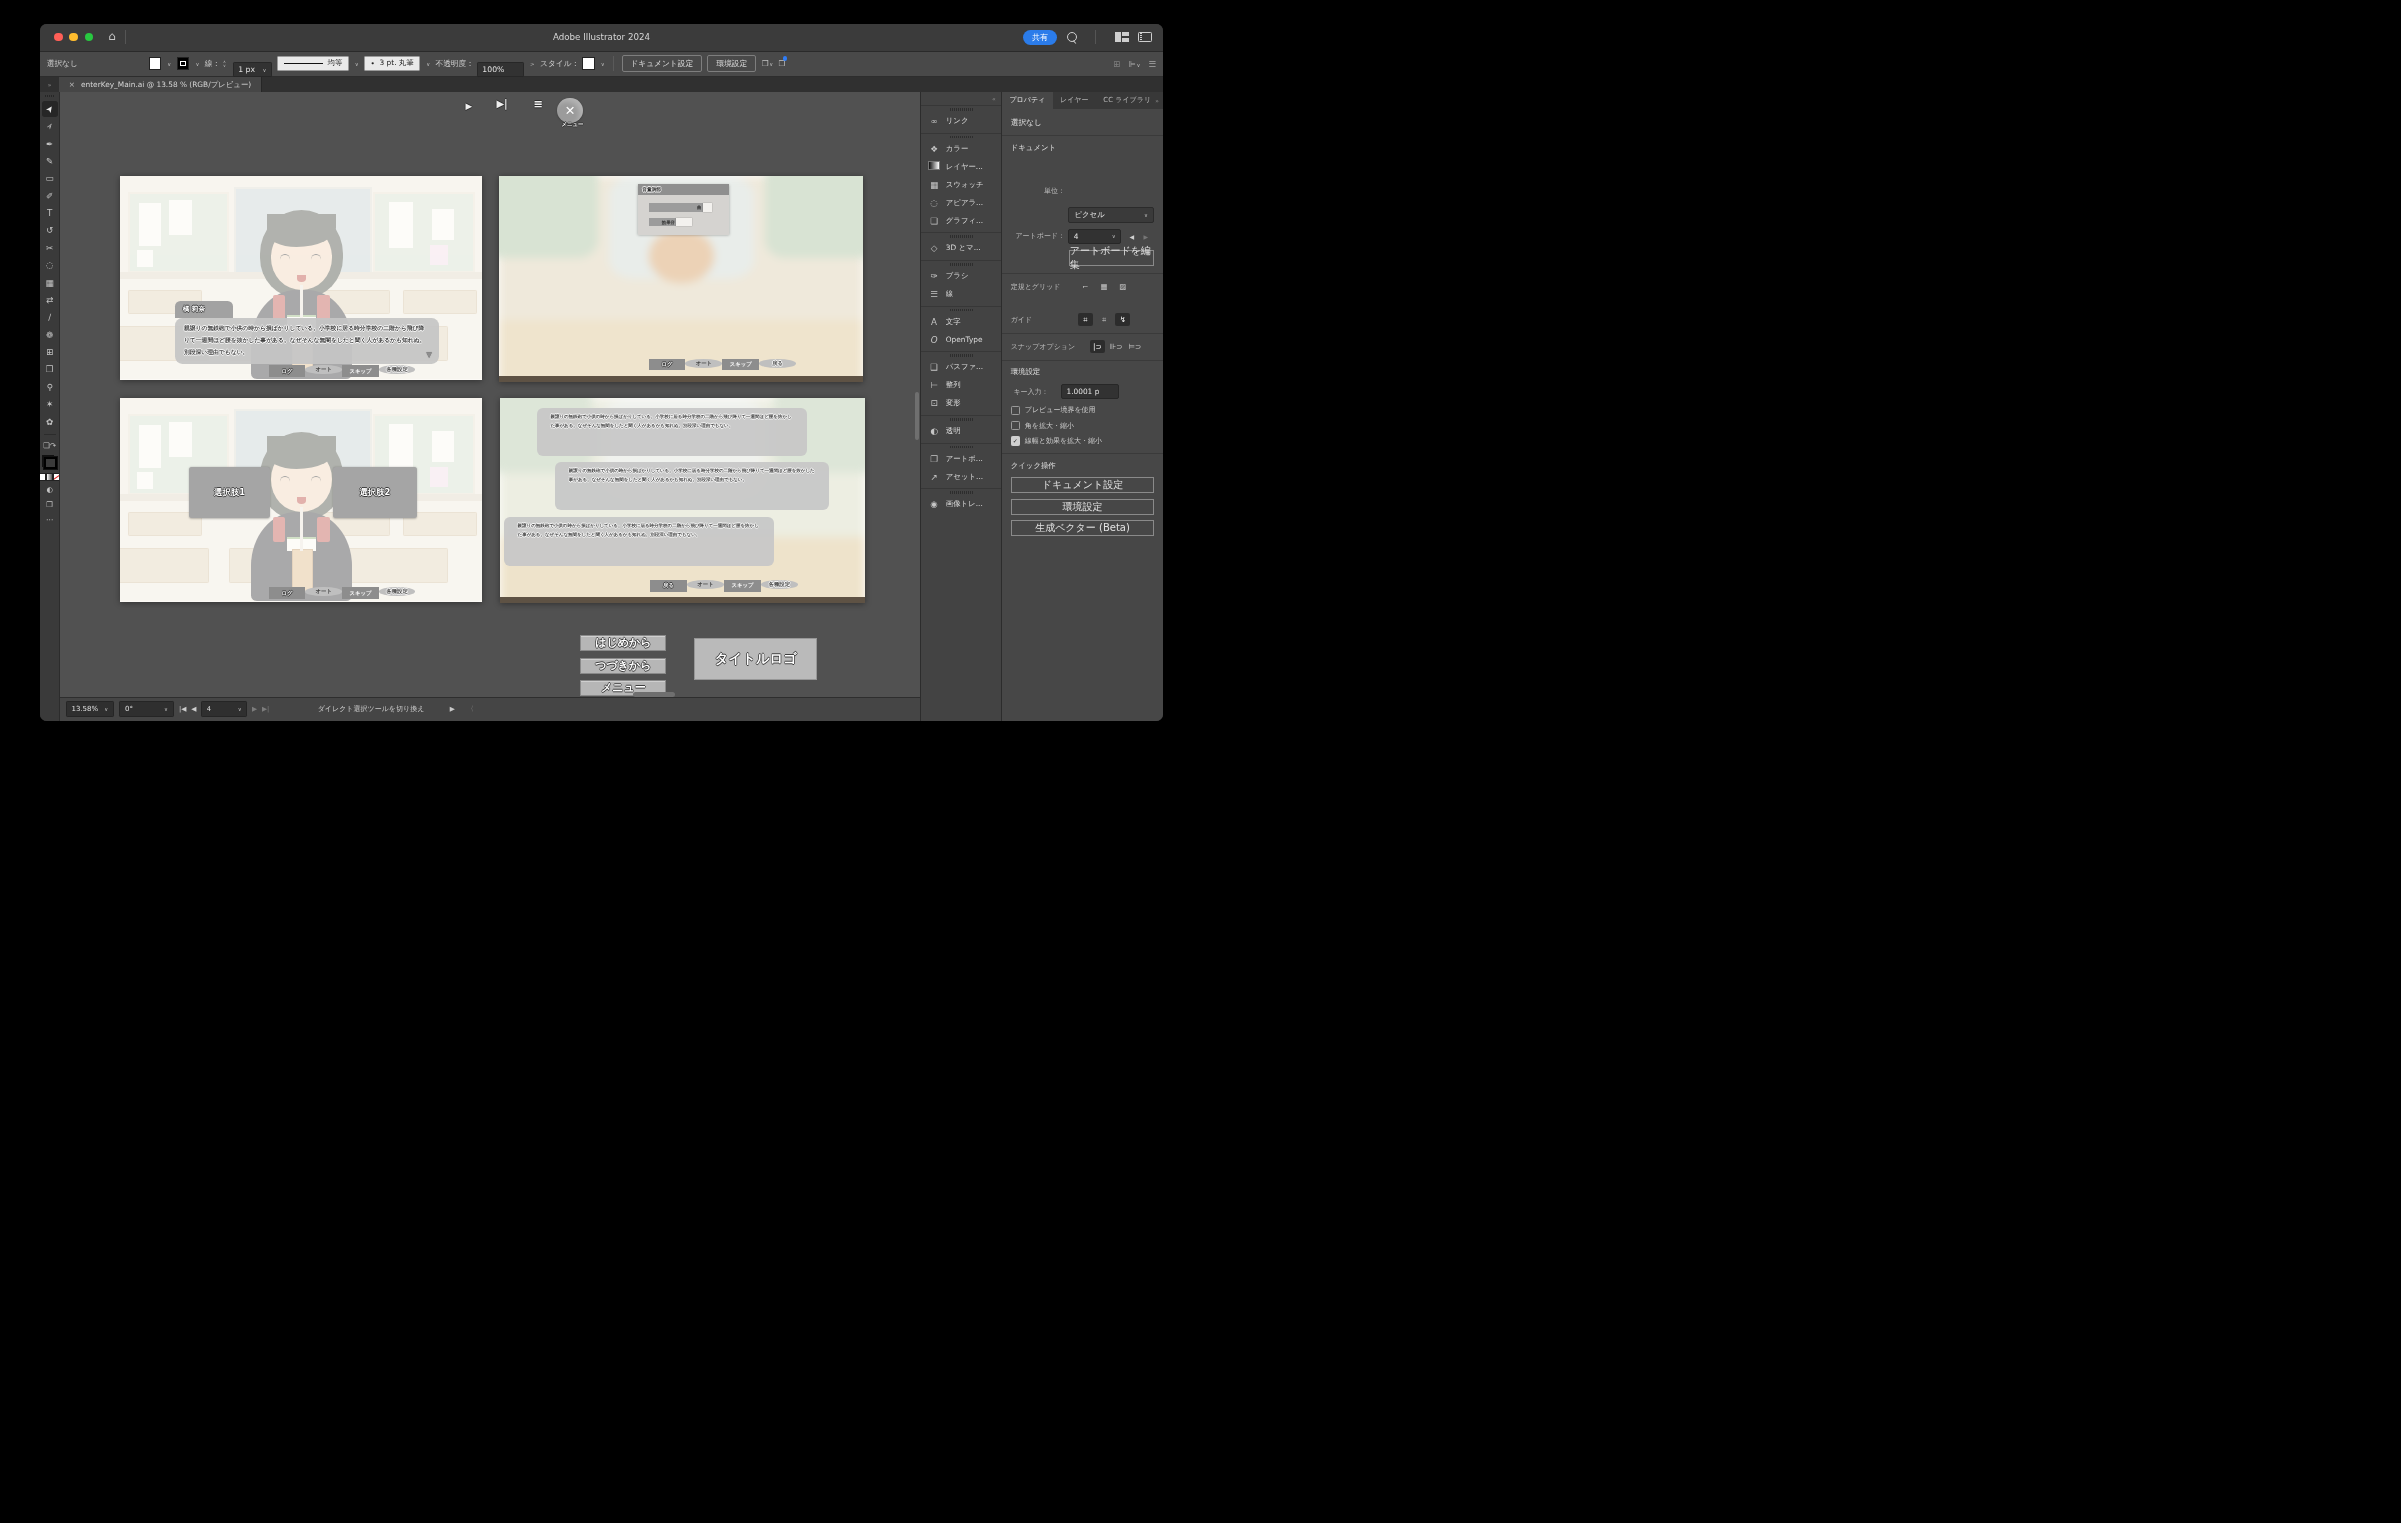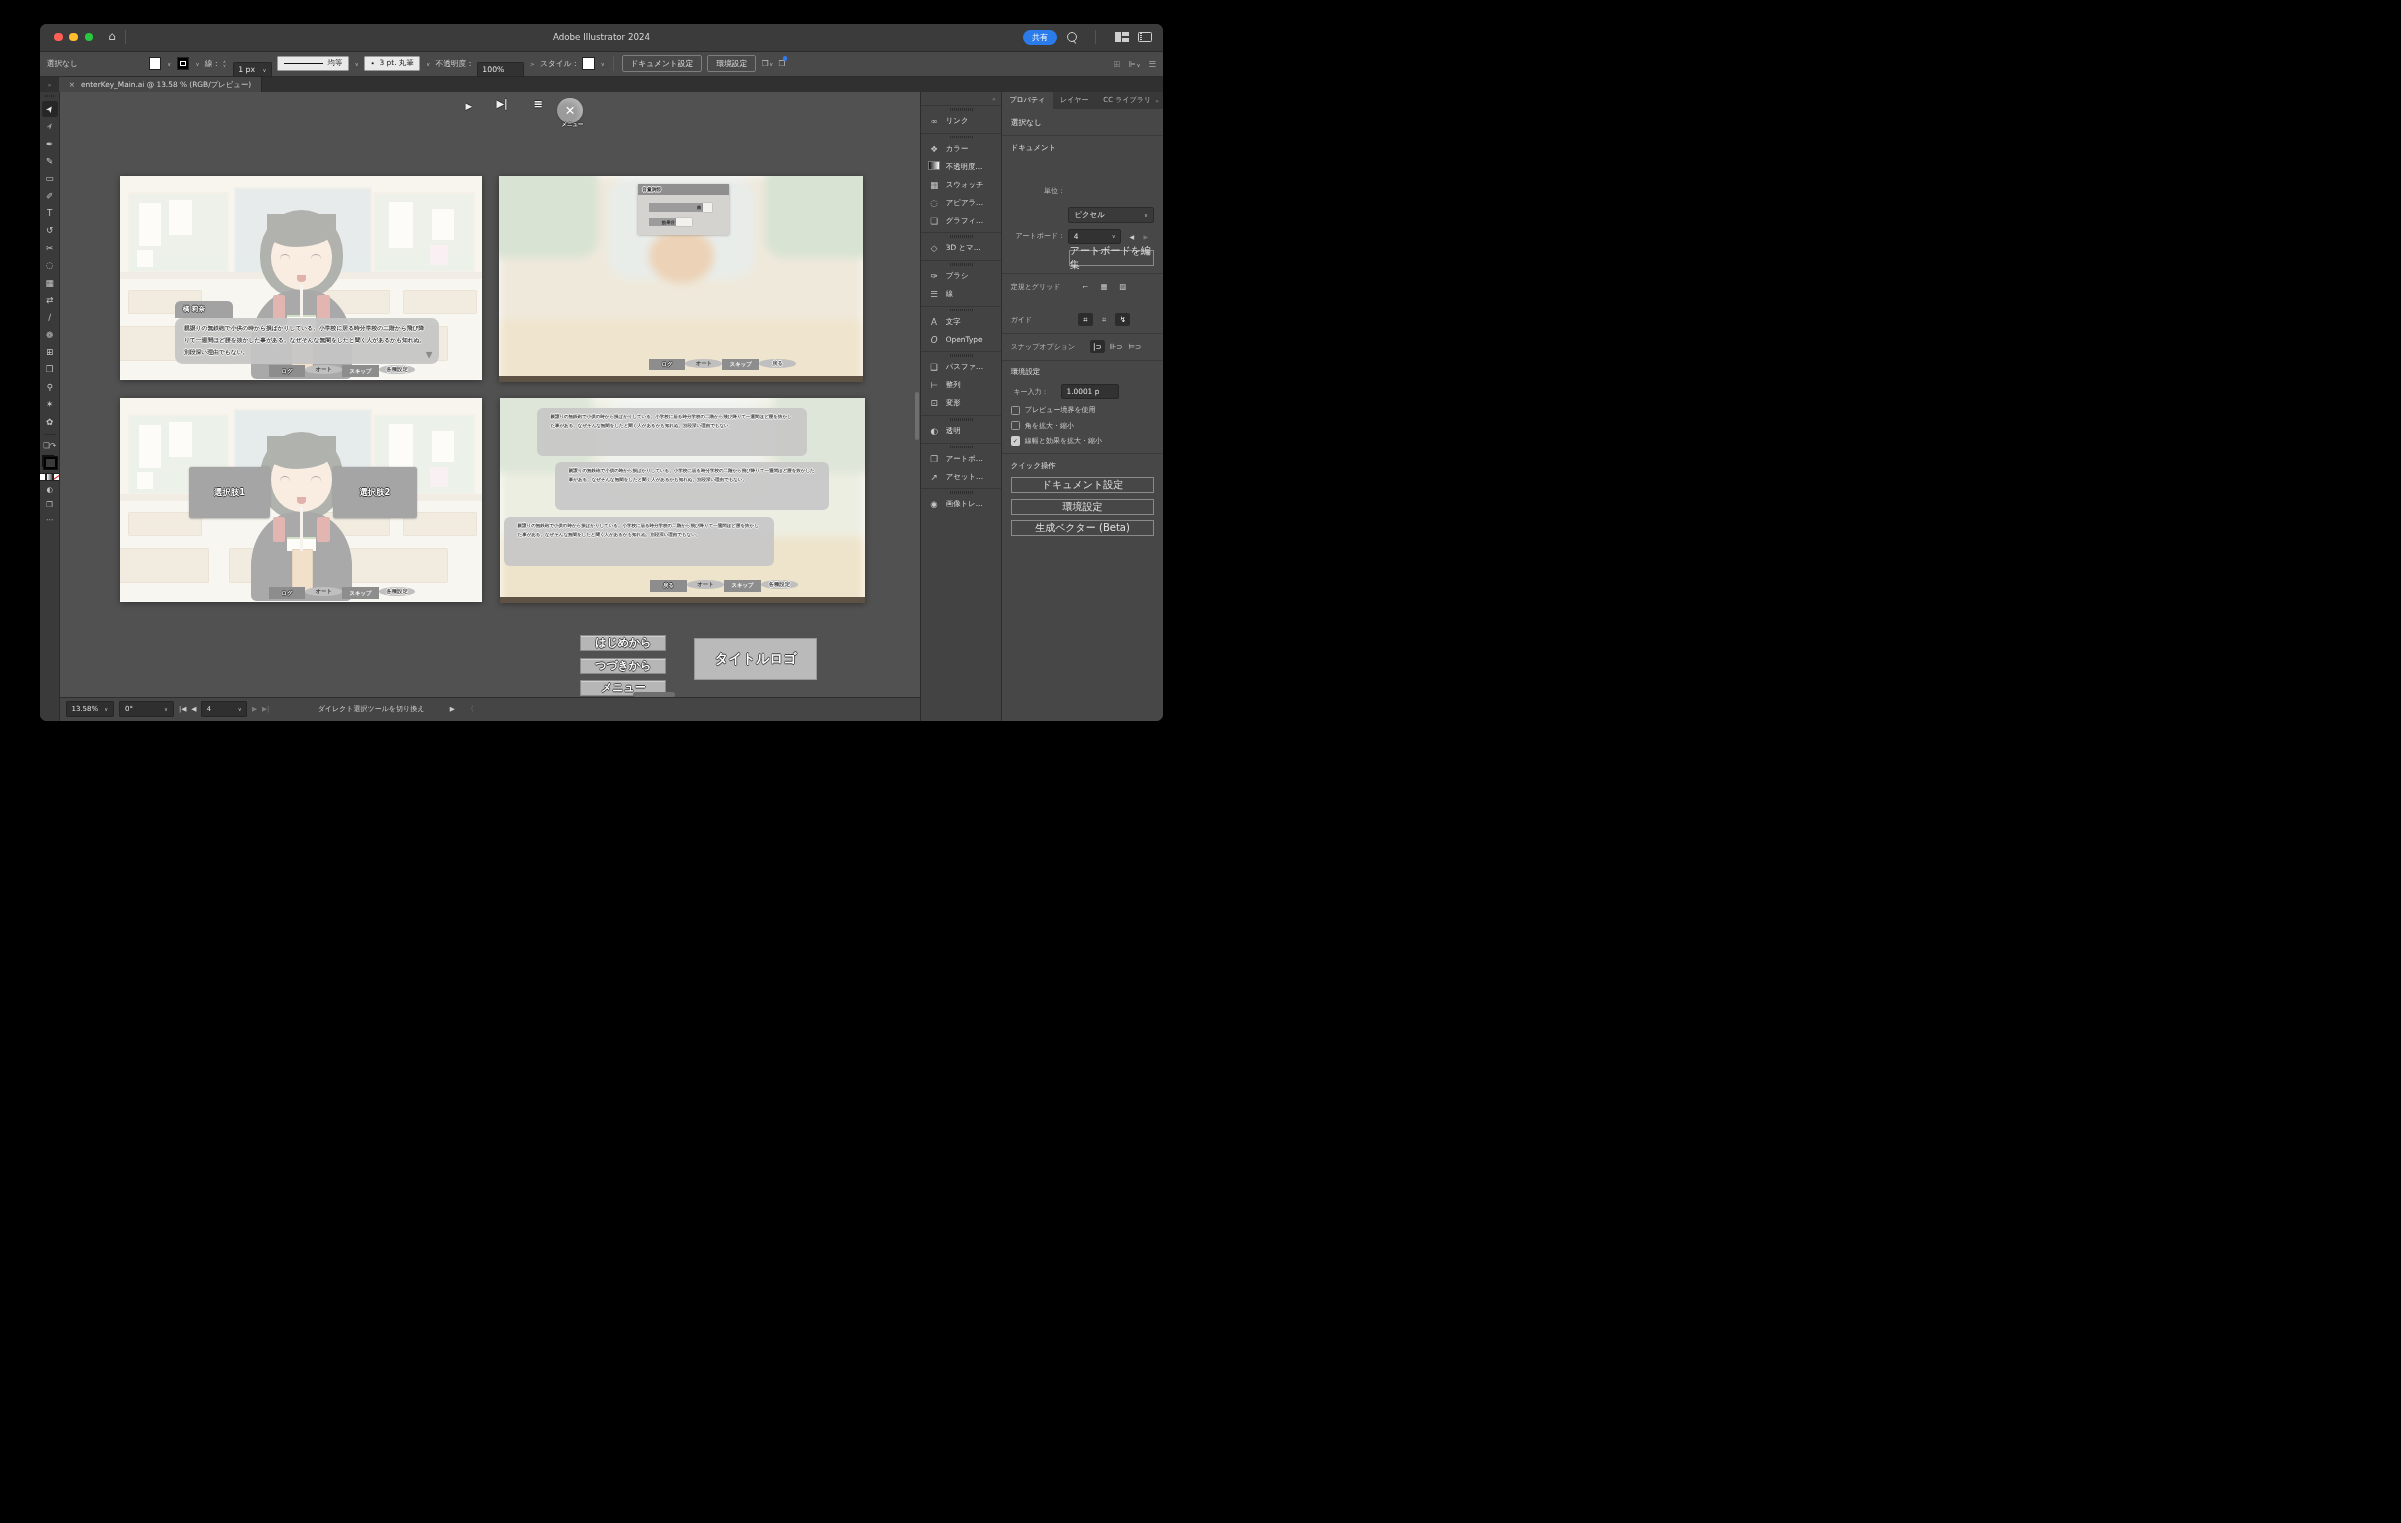--- a/index.html
+++ b/index.html
@@ -587,21 +587,21 @@
             </div>
       </div>
       <div class="dgroup">
             <div class="dgrip"></div>
         <div class="ditem">
               <span class="ic">❖</span>
               <span class="lb">カラー</span>
             </div>
         <div class="ditem">
               <span class="ic"><span class="grad-chip"></span></span>
-              <span class="lb">不透明度...</span>
+              <span class="lb">レイヤー...</span>
             </div>
         <div class="ditem">
               <span class="ic">▦</span>
               <span class="lb">スウォッチ</span>
             </div>
         <div class="ditem">
               <span class="ic">◌</span>
               <span class="lb">アピアラ...</span>
             </div>
         <div class="ditem">

